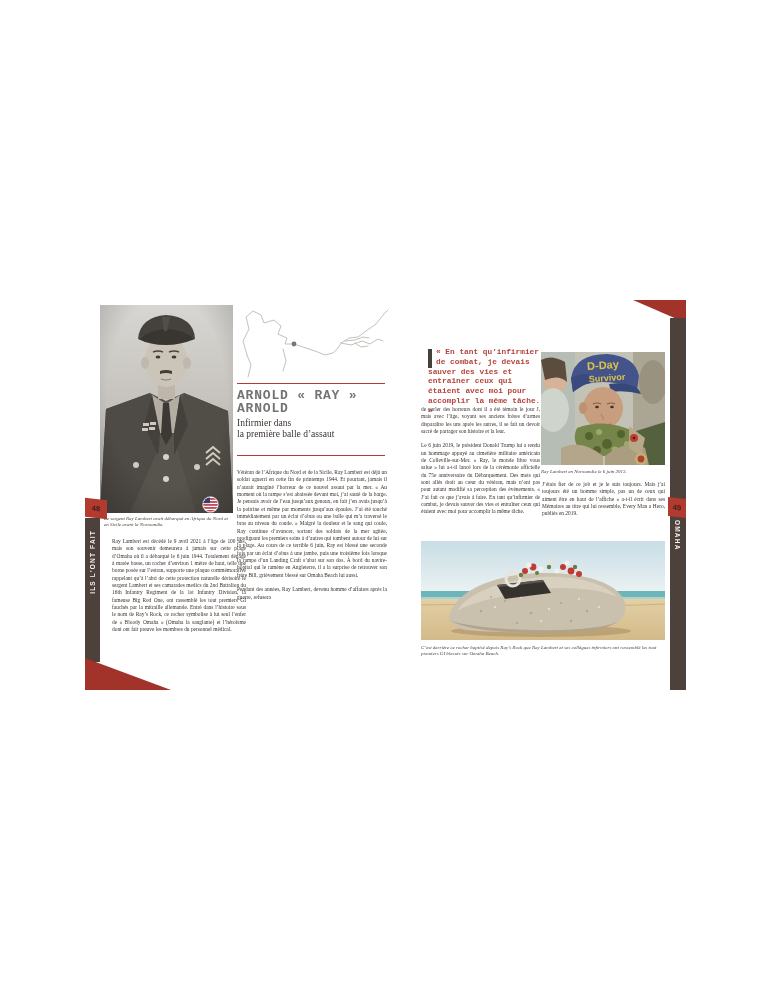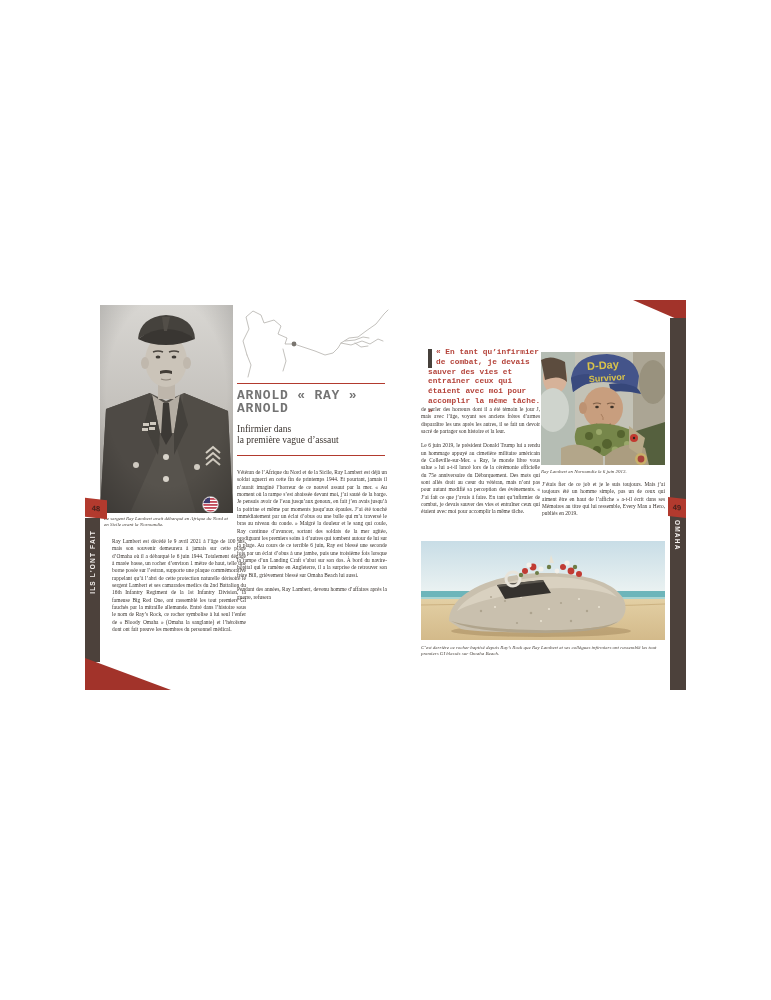--- a/index.html
+++ b/index.html
@@ -21,21 +21,21 @@
   .vert-down{writing-mode:vertical-rl;}
   .tri{background:#a2332a;}
 
   
   .body-col{font-size:5.4px;line-height:7.35px;text-align:justify;color:#38312c;}
   .body-col p{margin:0 0 7px 0;}
   .caption{font-size:5px;line-height:6.4px;font-style:italic;color:#4a443e;}
   .rule{height:1px;background:#b23a2e;}
   .title{font-family:Liberation Mono, monospace;font-weight:bold;font-size:13px;
          line-height:13px;letter-spacing:0.8px;color:#737373;}
-  .subtitle{font-size:9.5px;line-height:11px;color:#3a332e;margin-top:9px;}
+  .subtitle{font-size:9.5px;line-height:11px;color:#3a332e;margin-top:3px;}
   .quote{position:relative;color:#b4433a;font-weight:bold;font-size:7.8px;
          line-height:9.8px;text-align:left;font-family:Liberation Mono, monospace;}
   .quote .qbar{position:absolute;left:0;top:1px;width:3.5px;height:19px;background:#46403b;}
   .quote .qspacer{float:left;width:8px;height:19px;}
   .photo{display:block;}
 </style>
 </head>
 <body>
 
 <div class="spread">
@@ -136,21 +136,21 @@
     </g>
     <circle cx="57" cy="41" r="2.4" fill="#79756f"></circle>
   </svg>
 
   <div class="abs rule" style="left:152px;top:83px;width:148px;"></div>
   <div class="abs" style="left:152px;top:89px;width:152px;">
     <div class="title">ARNOLD « RAY »</div>
     <div class="title">ARNOLD</div>
     <div class="subtitle">
       <div>Infirmier dans</div>
-      <div>la première vague d’assaut</div>
+      <div>la première balle d’assaut</div>
     </div>
   </div>
   <div class="abs rule" style="left:152px;top:155px;width:148px;"></div>
 
   <div class="abs body-col" style="left:152px;top:169px;width:150px;">
     <p>Vétéran de l’Afrique du Nord et de la Sicile, Ray Lambert est déjà un soldat aguerri en cette fin de printemps 1944. Et pourtant, jamais il n’aurait imaginé l’horreur de ce nouvel assaut par la mer. « Au moment où la rampe s’est abaissée devant moi, j’ai sauté de la barge. Je pensais avoir de l’eau jusqu’aux genoux, en fait j’en avais jusqu’à la poitrine et même par moments jusqu’aux épaules. J’ai été touché immédiatement par un éclat d’obus ou une balle qui m’a traversé le bras au niveau du coude. » Malgré la douleur et le sang qui coule, Ray continue d’avancer, sortant des soldats de la mer agitée, prodiguant les premiers soins à d’autres qui tombent autour de lui sur la plage. Au cours de ce terrible 6 juin, Ray est blessé une seconde fois par un éclat d’obus à une jambe, puis une troisième fois lorsque la rampe d’un Landing Craft s’abat sur son dos. À bord du navire-hôpital qui le ramène en Angleterre, il a la surprise de retrouver son frère Bill, grièvement blessé sur Omaha Beach lui aussi.</p>
     <p>Pendant des années, Ray Lambert, devenu homme d’affaires après la guerre, refusera</p>
   </div>
 
   <div class="abs quote" style="left:343px;top:48px;width:114px;">

